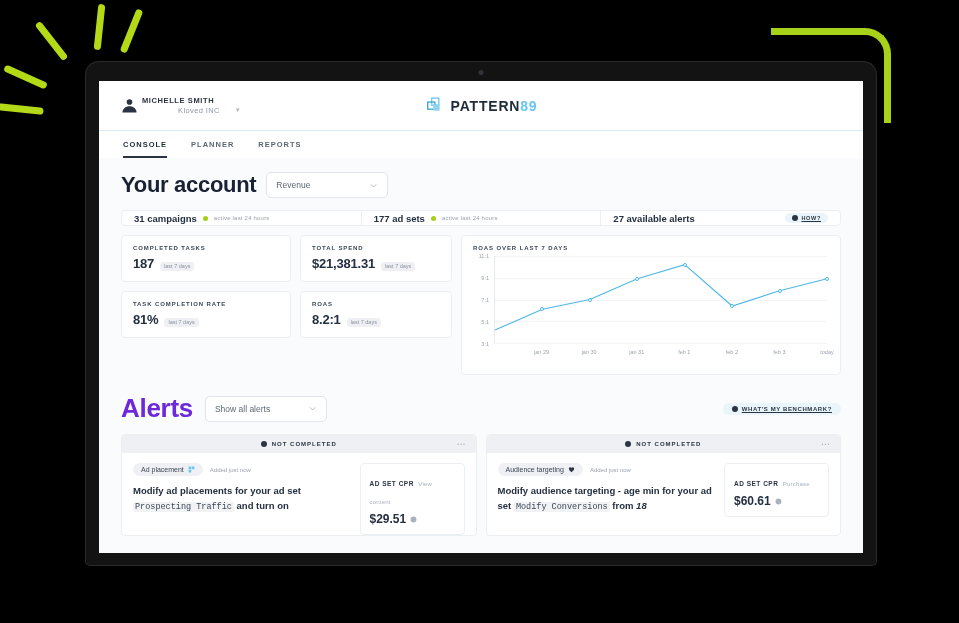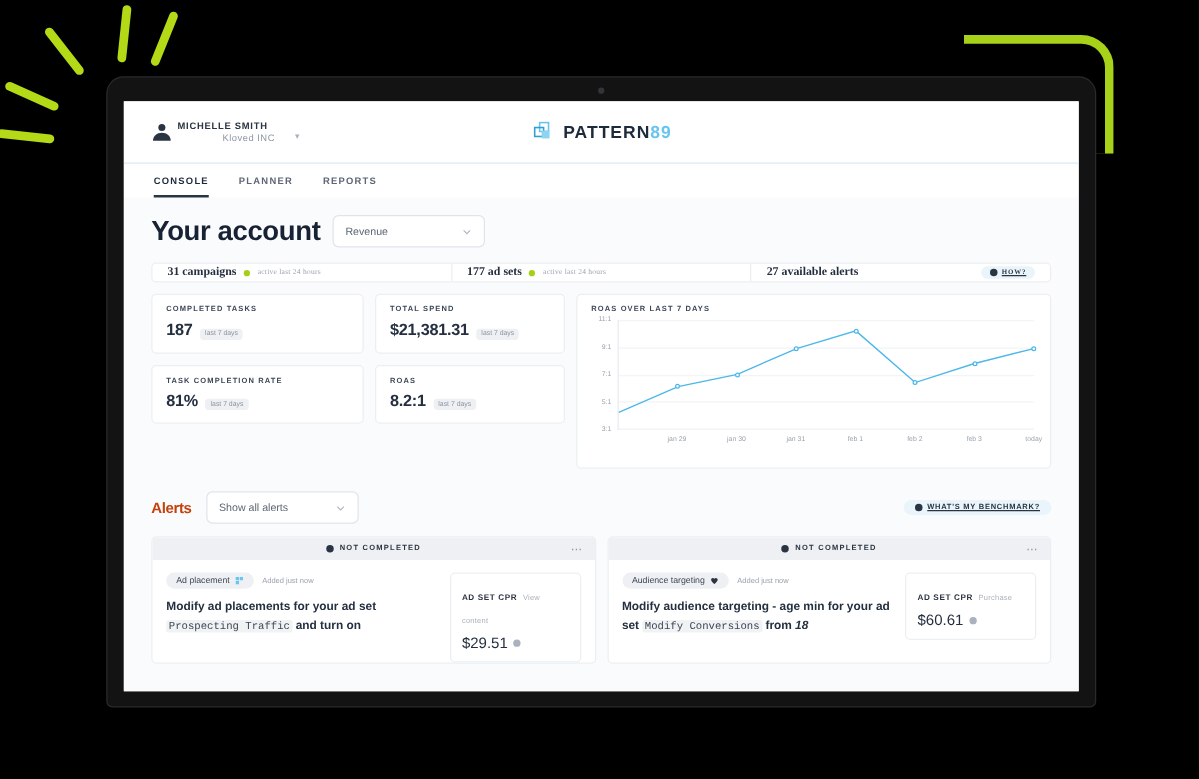--- a/index.html
+++ b/index.html
@@ -78,21 +78,21 @@
   .select {
     width:122px; height:26px; background:#fff; border:1px solid #e1e5ea;
     border-radius:5px; display:flex; align-items:center; justify-content:space-between;
     padding:0 9px; font-size:8.5px; color:#5d6774; cursor:pointer;
   }
   .caret { width:9px; height:9px; color:#aeb6c0; }
 
   
   .strip {
     background:#fff; border:1px solid #eceff2; border-radius:4px;
-    display:flex; height:16px; margin-bottom:9px;font-family:Liberation Serif, serif;
+    display:flex; height:16px; margin-bottom:9px;
   }
   .strip-cell {
     flex:1; display:flex; align-items:center; gap:6px; padding:0 12px;
     border-right:1px solid #eceff2;
   }
   .strip-cell:last-child { border-right:none; justify-content:space-between; }
   .strip-num { font-size:9.5px; font-weight:700; color:#242f40; }
   .dot-green { width:5px; height:5px; border-radius:50%; background:#a5d017; flex:none; }
   .strip-sub { font-size:6px; color:#9aa3af; letter-spacing:.2px; }
   .how-btn {
@@ -122,21 +122,21 @@
   .chart-area { position:relative; height:104px; margin-top:5px; }
   .yaxis { position:absolute; left:0; top:0; bottom:16px; width:19px; }
   .ytick { position:absolute; right:3px; font-size:5.5px; color:#9aa3af; transform:translateY(-50%); }
   .plot { position:absolute; left:21px; right:2px; top:0; bottom:16px; border-left:1px solid #e8ebee; border-bottom:1px solid #e8ebee;}
   .gridline { position:absolute; left:0; right:0; height:1px; background:#f2f4f6; }
   .xaxis { position:absolute; left:21px; right:2px; bottom:0; height:14px; }
   .xtick { position:absolute; font-size:5.5px; color:#9aa3af; transform:translateX(-50%); top:3px; }
 
   
   .alerts-head { display:flex; align-items:center; gap:12px; margin:18px 0 10px 0; }
-  h2.alerts-title { font-size:12px; font-weight:800; color:#c2410c; letter-spacing:-.3px; }
+  h2.alerts-title { font-size:26px; font-weight:800; color:#6d28d9; letter-spacing:-.3px; }
   .bench {
     margin-left:auto; display:flex; align-items:center; gap:4px;
     background:#eaf4fb; border-radius:10px; padding:3px 9px; cursor:pointer;
   }
   .bench-txt { font-size:6px; font-weight:700; letter-spacing:.6px; color:#2b3442; text-decoration:underline; }
 
   .alert-grid { display:flex; gap:9px; }
   .alert-card { flex:1; background:#fff; border:1px solid #eceff2; border-radius:4px; overflow:hidden; }
   .alert-bar {
     background:#eef0f3; height:18px; display:flex; align-items:center;
@@ -159,21 +159,21 @@
     font-family:"Liberation Mono", monospace; font-weight:400;
     background:#f0f2f4; border-radius:2px; padding:0 2px; font-size:8.5px; color:#3c4757;
   }
   .ital { font-style:italic; }
   .cpr-box {
     width:105px; border:1px solid #eceff2; border-radius:4px; padding:8px 9px;
     align-self:flex-start;
   }
   .cpr-label { font-size:6.5px; font-weight:700; letter-spacing:.5px; color:#2b3442; }
   .cpr-kind { font-size:6px; color:#aab2bd; font-weight:400; letter-spacing:.2px; }
-  .cpr-val { font-size:12px; font-weight:400; color:#242f40; margin-top:4px; display:flex; align-items:center; gap:4px;}
+  .cpr-val { font-size:12px; font-weight:700; color:#242f40; margin-top:4px; display:flex; align-items:center; gap:4px;}
   .info-ico { width:7px; height:7px; color:#aab2bd; }
 </style>
 </head>
 <body>
 
 <div class="stage">
 
   <div class="burst">
     <div class="ray" style="left:96px; top:4px;  width:7px; height:46px; transform:rotate(6deg);"></div>
     <div class="ray" style="left:128px; top:8px; width:7px; height:46px; transform:rotate(22deg);"></div>

